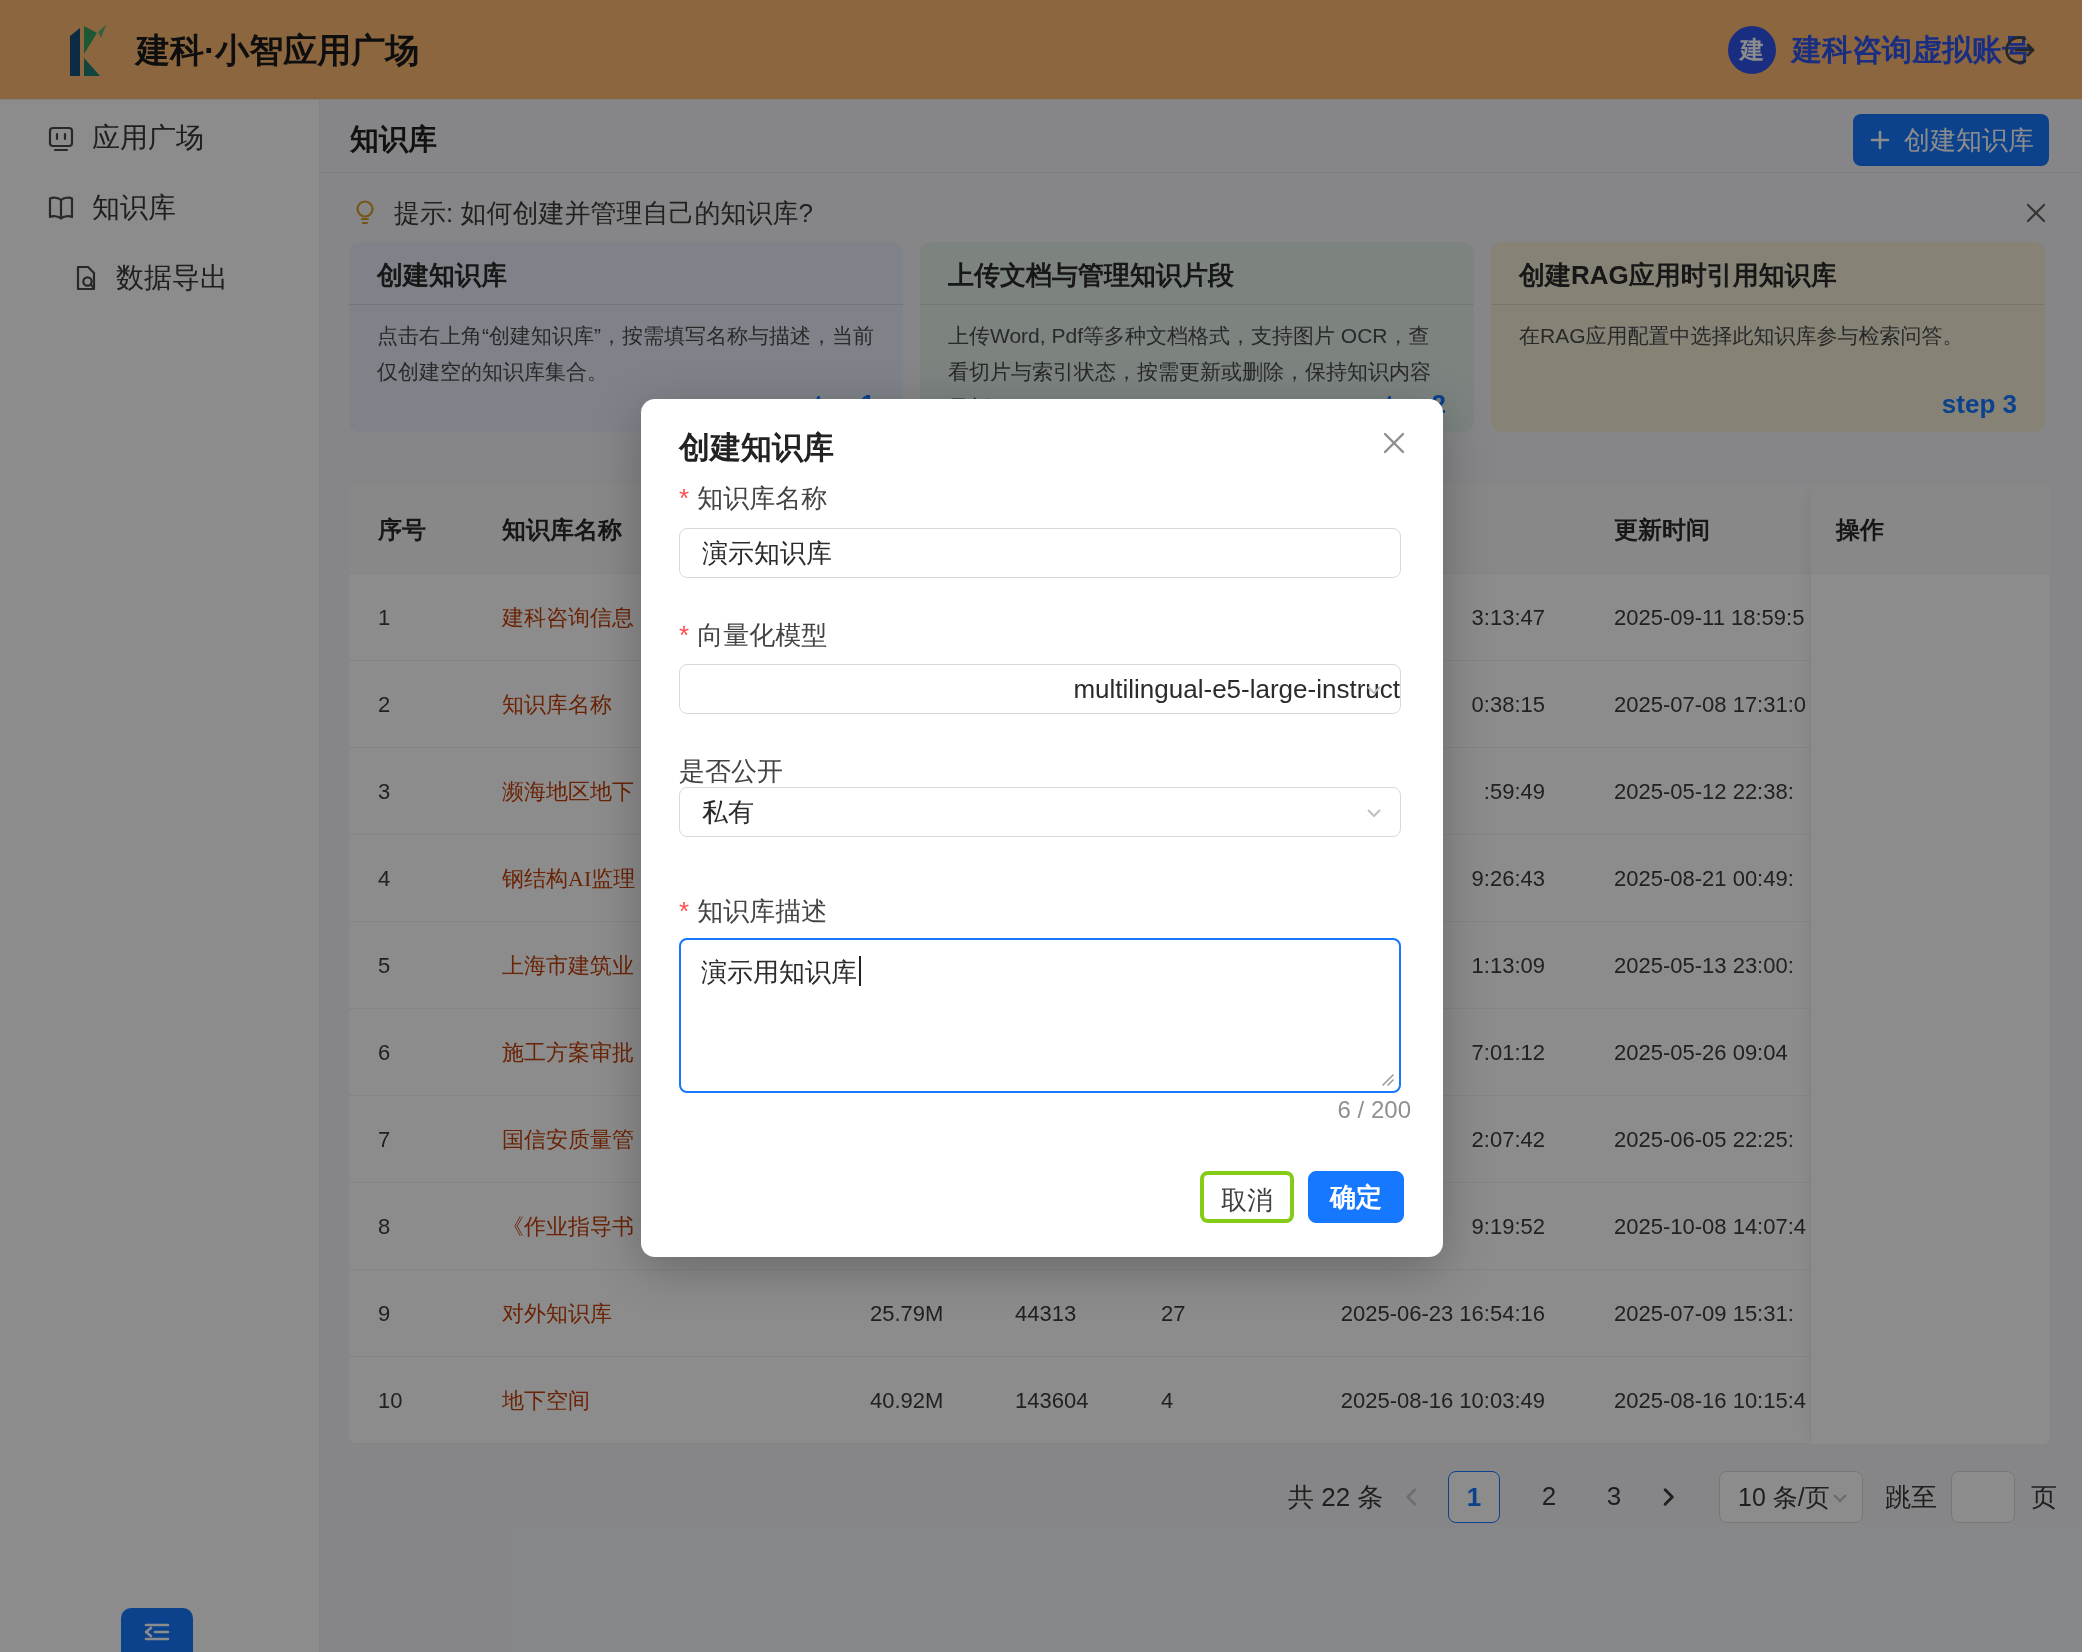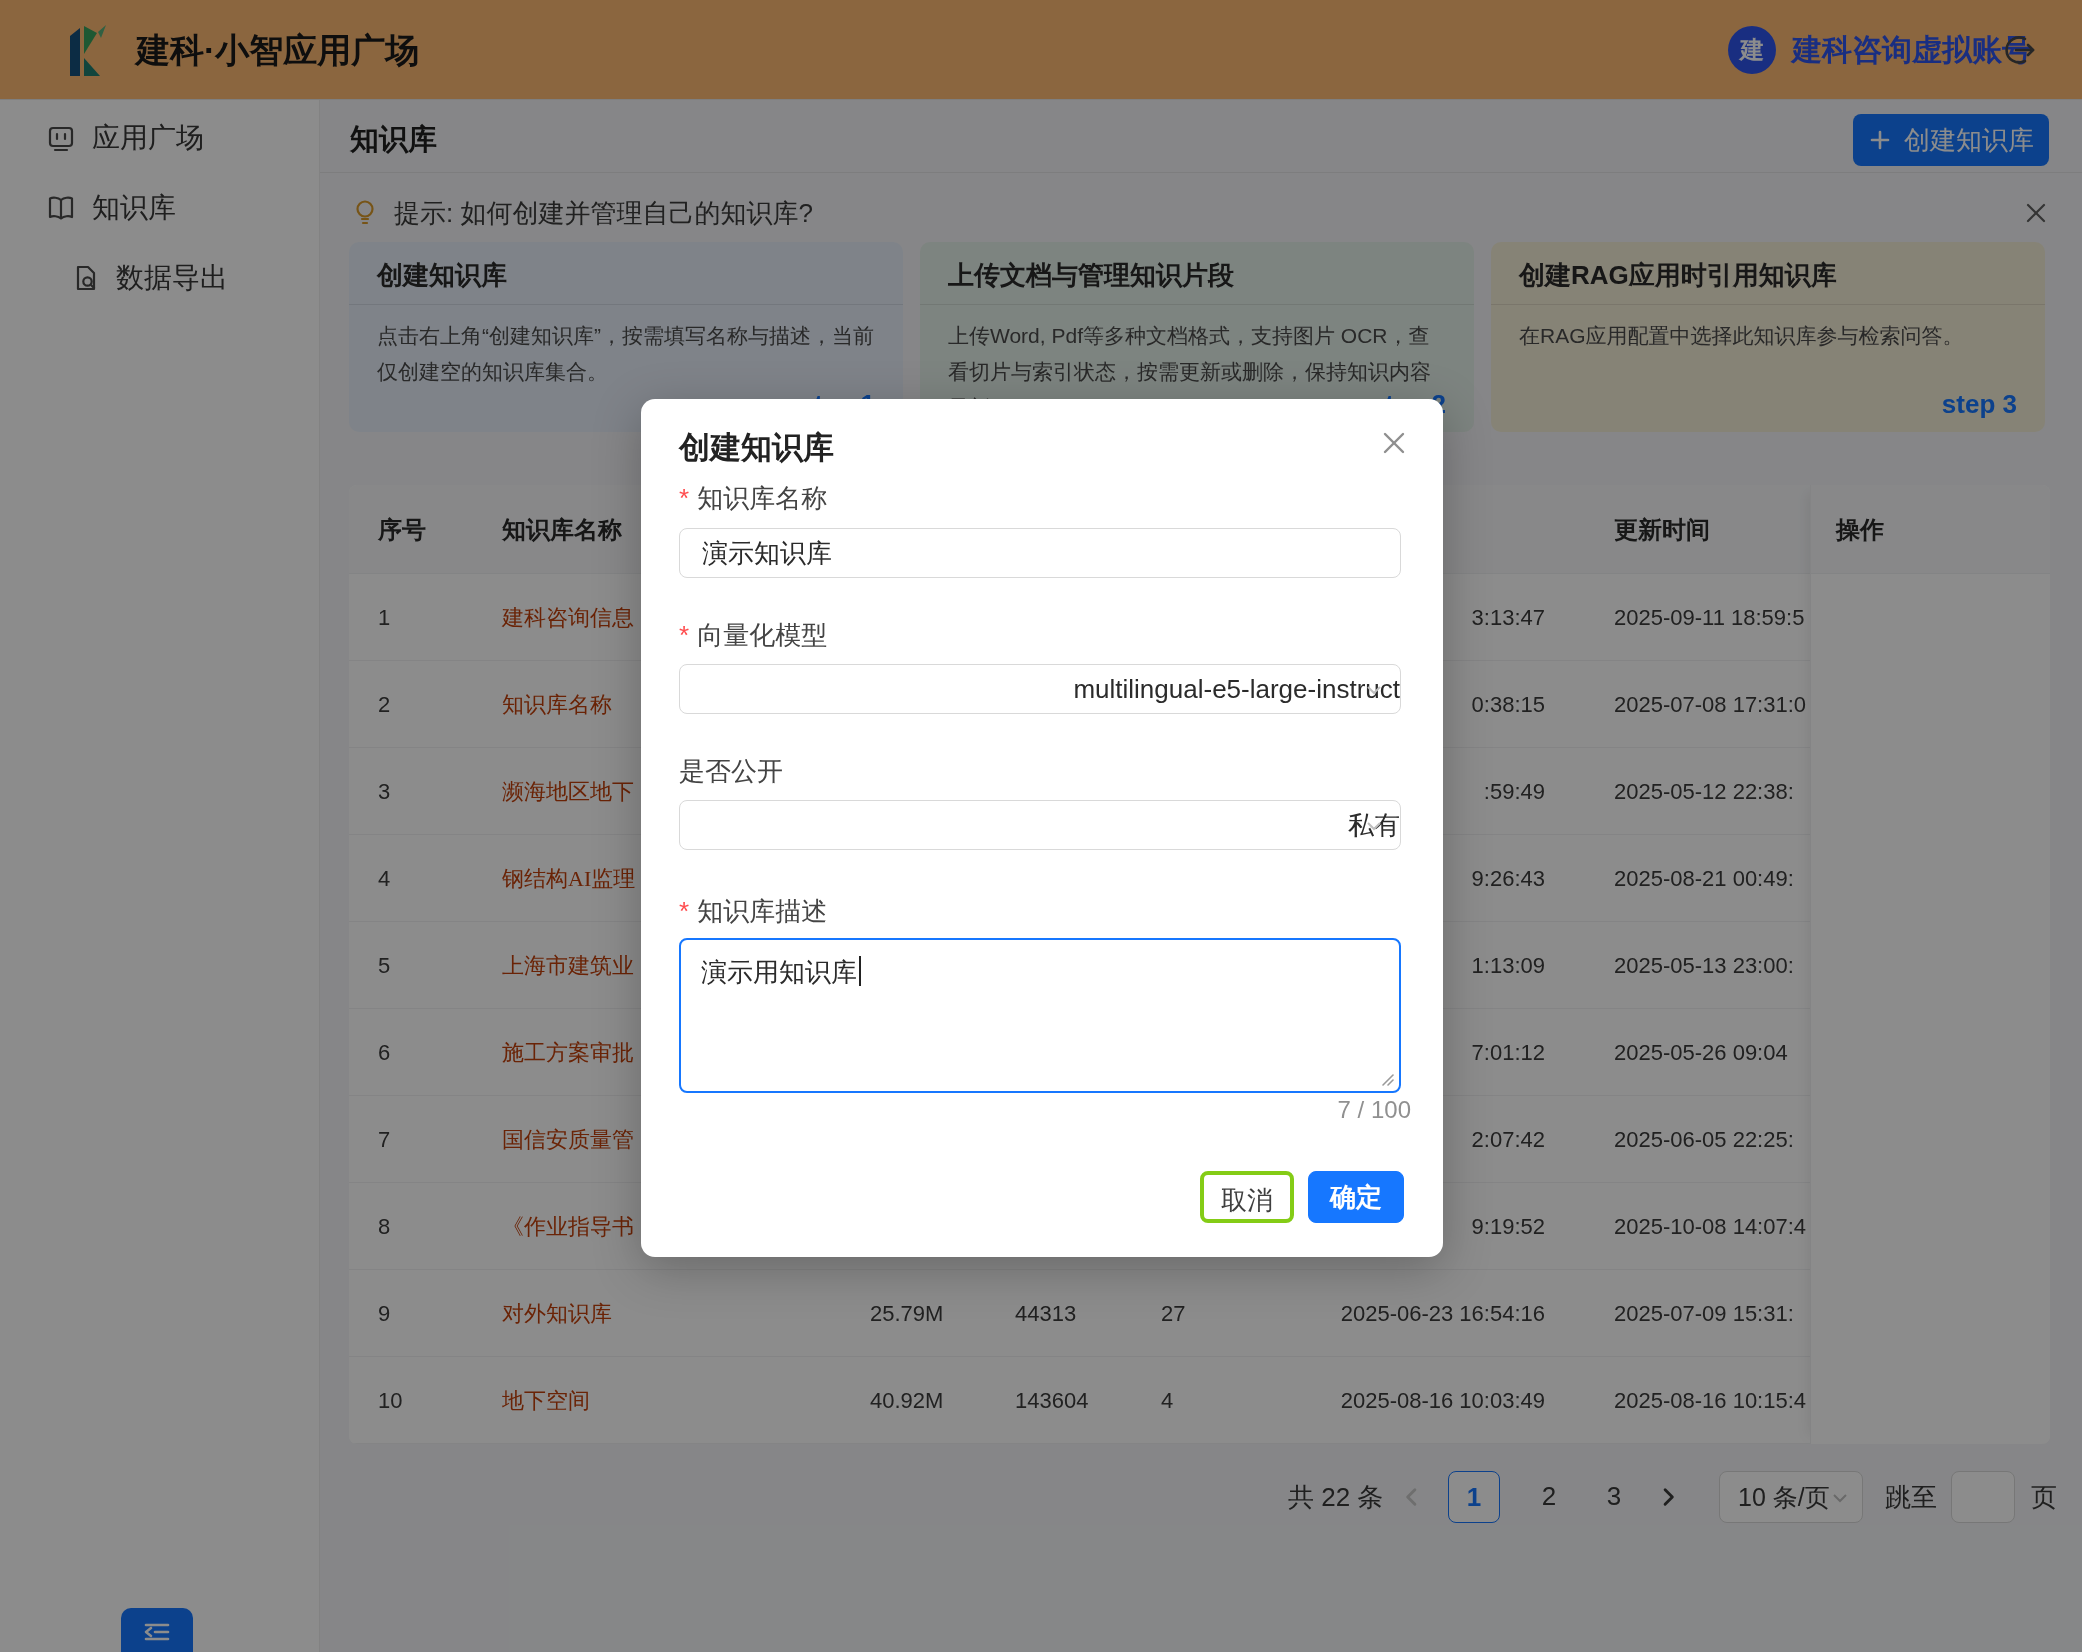--- a/index.html
+++ b/index.html
@@ -366,40 +366,40 @@
     <div class="m-input m-select" style="top:265px;text-align:right;">
       <span>multilingual-e5-large-instruct</span>
       <span class="chev">
         <svg viewBox="0 0 20 20" width="20" height="20" fill="none" stroke="currentColor" stroke-width="2">
             <polyline points="4,7 10,13 16,7"></polyline>
           </svg>
       </span>
     </div>
 
     <span class="m-label" style="top:352px;">是否公开</span>
-    <div class="m-input m-select" style="top:401px;text-align:right;">
+    <div class="m-input m-select" style="top:388px;">
       <span>私有</span>
       <span class="chev">
         <svg viewBox="0 0 20 20" width="20" height="20" fill="none" stroke="currentColor" stroke-width="2">
             <polyline points="4,7 10,13 16,7"></polyline>
           </svg>
       </span>
     </div>
 
     <span class="m-label" style="top:492px;">
       <span class="m-req">*</span><span>知识库描述</span>
     </span>
     <div class="m-textarea">
       <span>演示用知识库</span><span class="caret"></span>
       <span class="resize-h">
         <svg viewBox="0 0 16 16" width="16" height="16" stroke="currentColor" stroke-width="1.6" stroke-linecap="round">
           <line x1="14" y1="4" x2="4" y2="14"></line>
             <line x1="14" y1="9" x2="9" y2="14"></line>
         </svg>
       </span>
     </div>
-    <span class="m-counter">7 / 100</span>
+    <span class="m-counter">6 / 200</span>
 
     <div class="m-btn m-cancel">取消</div>
     <div class="m-btn m-ok">确定</div>
   </div>
 
 </div>
 
 </body></html>

